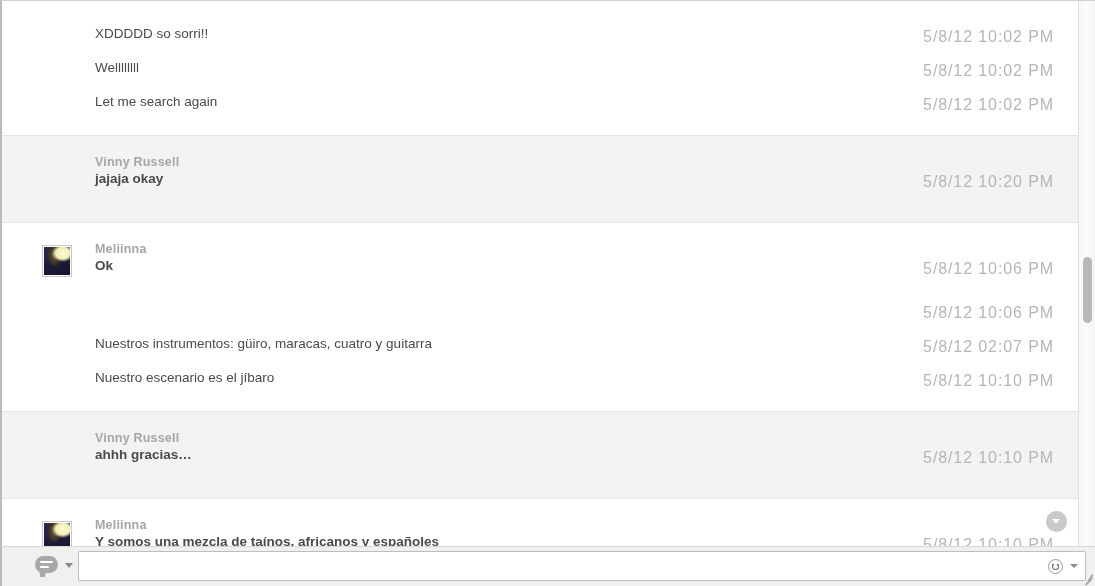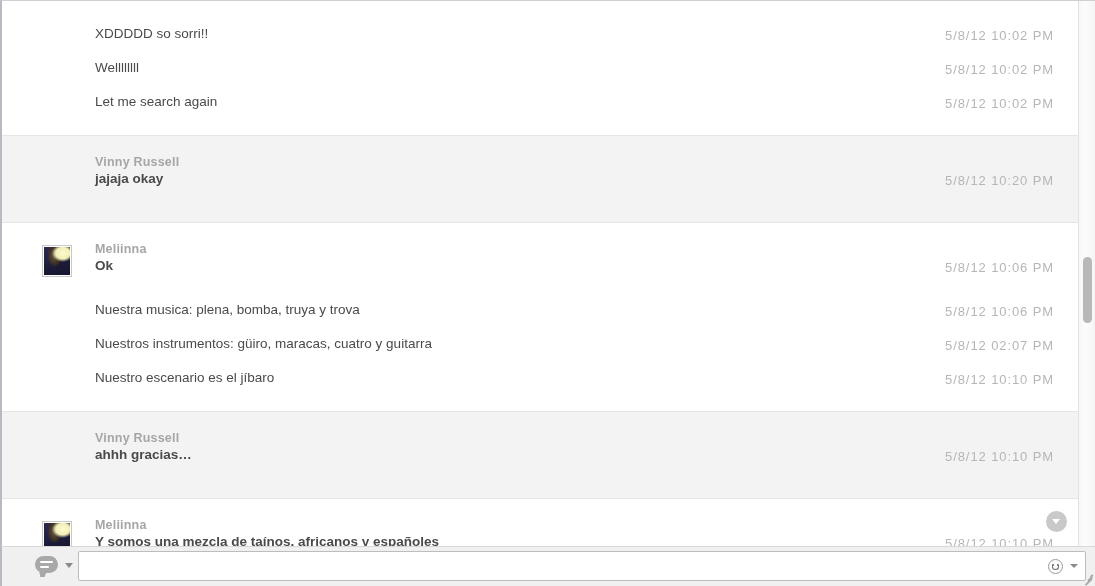--- a/index.html
+++ b/index.html
@@ -95,21 +95,21 @@
     top: 8px;
     font-size: 13.5px;
     color: #4a4a4a;
     white-space: nowrap;
     line-height: 17px;
   }
   .msg-time {
     position: absolute;
     right: 10px;
     top: 11px;
-    font-size: 13px;
+    font-size: 16px;
     color: #b6b6b6;
     letter-spacing: 0.9px;
     white-space: nowrap;
   }
 
   
   .group-head + .msg .msg-text { top: -2px; font-weight: bold; }
   .group-head + .msg .msg-time { top: 1px; }
 
   
@@ -328,21 +328,20 @@
             <div class="avatar">
               <div class="avatar-img"></div>
             </div>
             <div class="sender">Meliinna</div>
           </div>
           <div class="msg">
             <div class="msg-text">Ok</div>
             <div class="msg-time">5/8/12 10:06 PM</div>
           </div>
           <div class="msg">
-            <div class="msg-text">Nuestra musica: plena, bomba, truya y trova</div>
             <div class="msg-time">5/8/12 10:06 PM</div>
           </div>
           <div class="msg">
             <div class="msg-text">Nuestros instrumentos: güiro, maracas, cuatro y guitarra</div>
             <div class="msg-time">5/8/12 02:07 PM</div>
           </div>
           <div class="msg">
             <div class="msg-text">Nuestro escenario es el jíbaro</div>
             <div class="msg-time">5/8/12 10:10 PM</div>
           </div>

